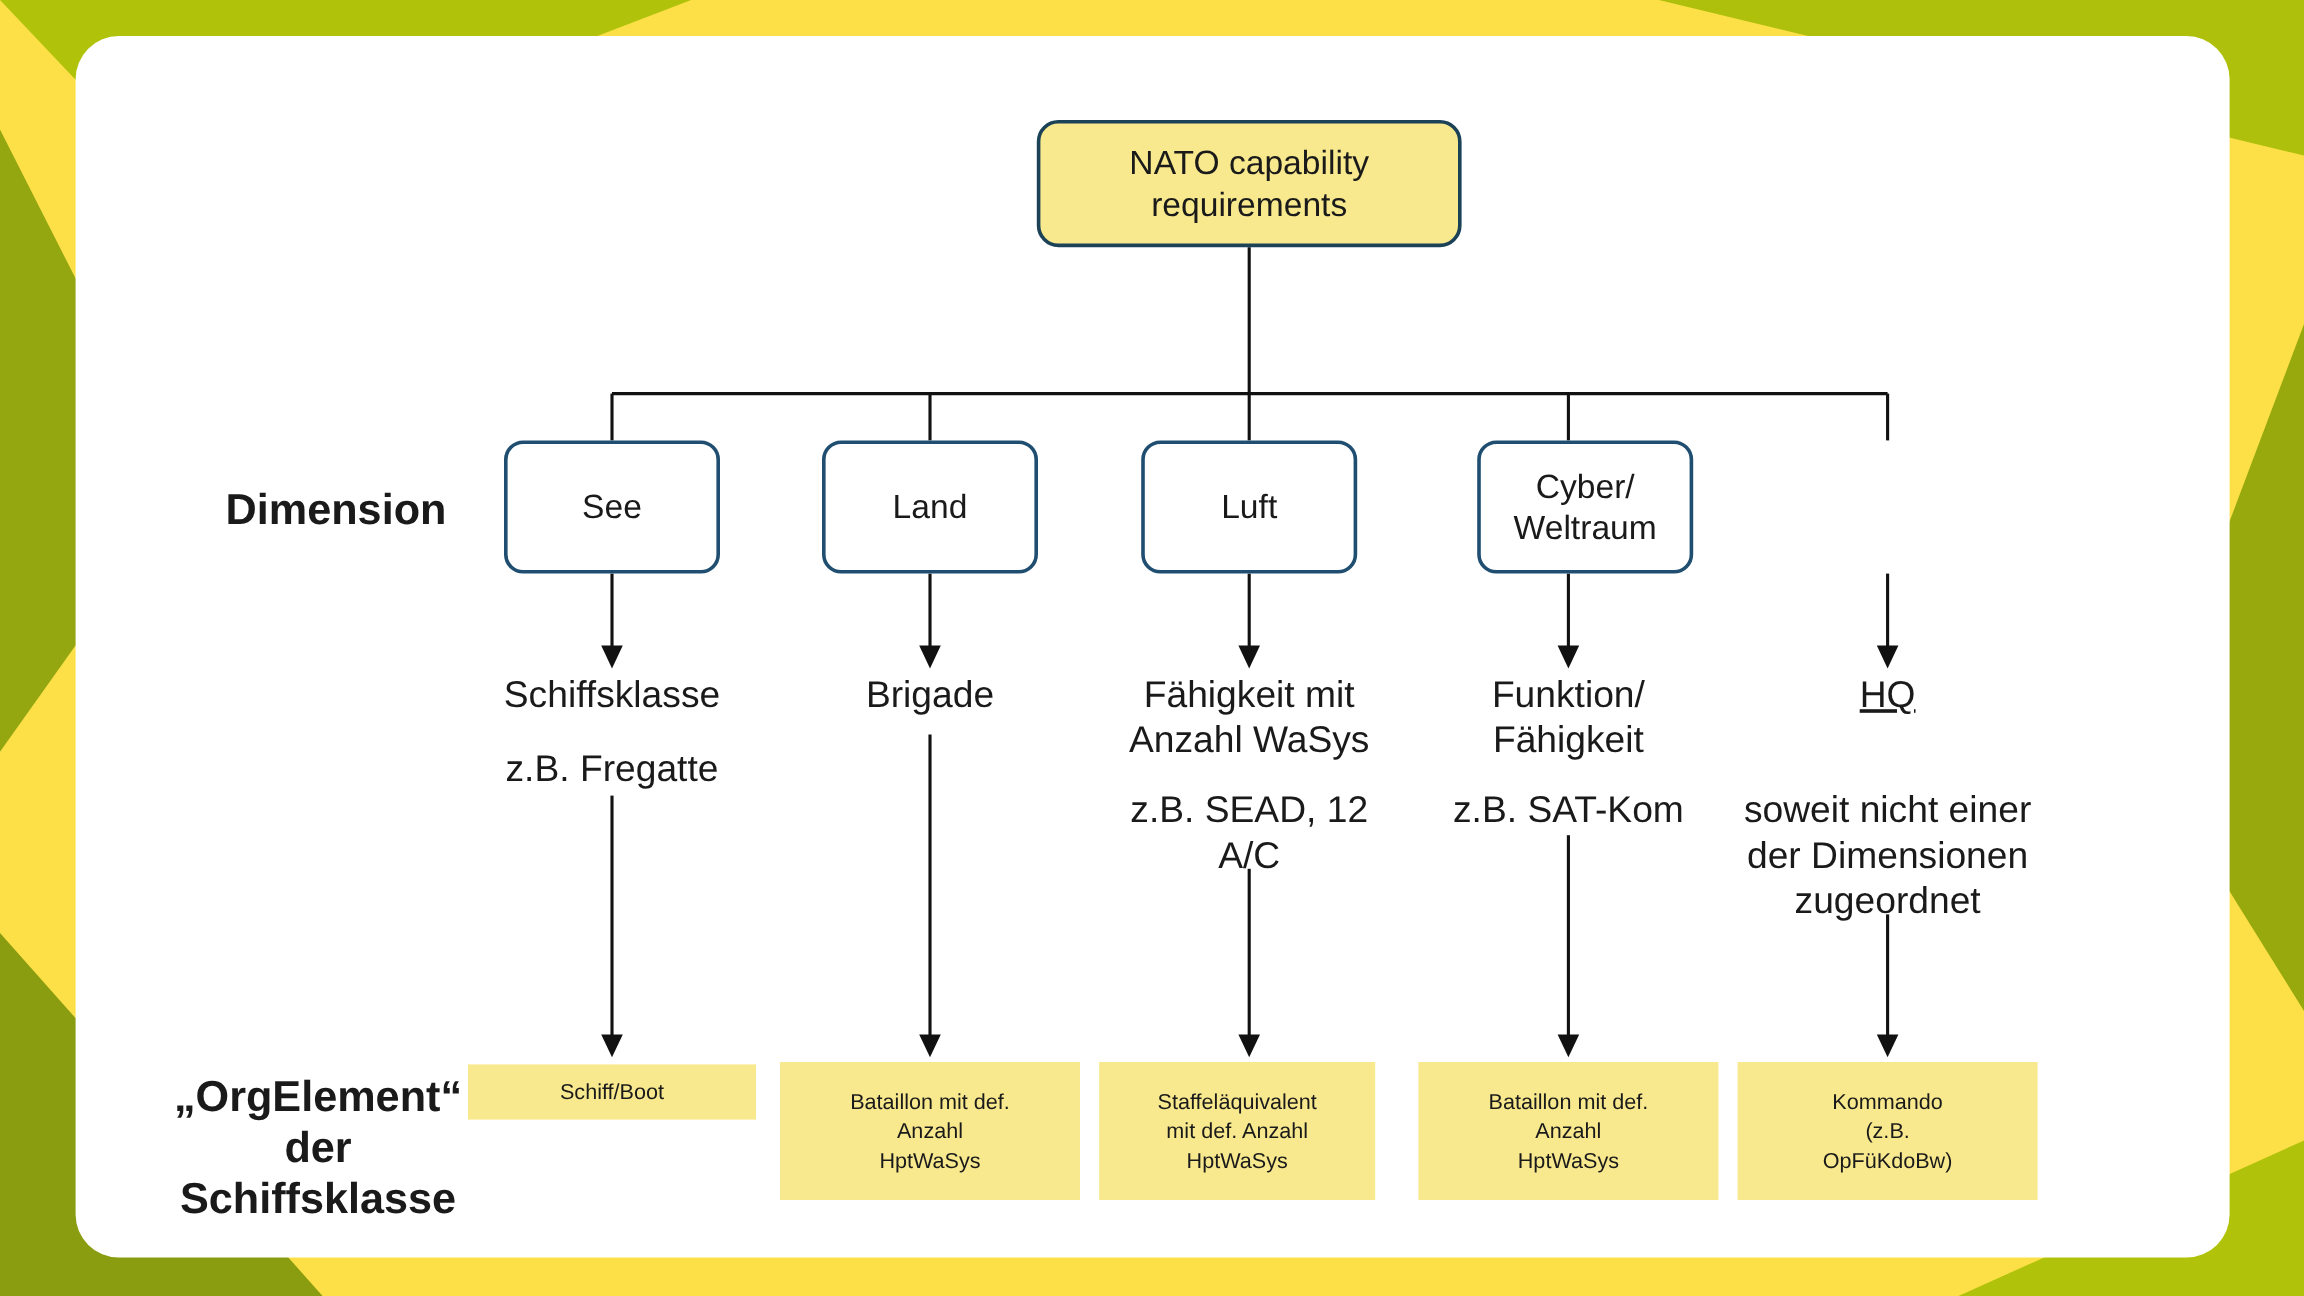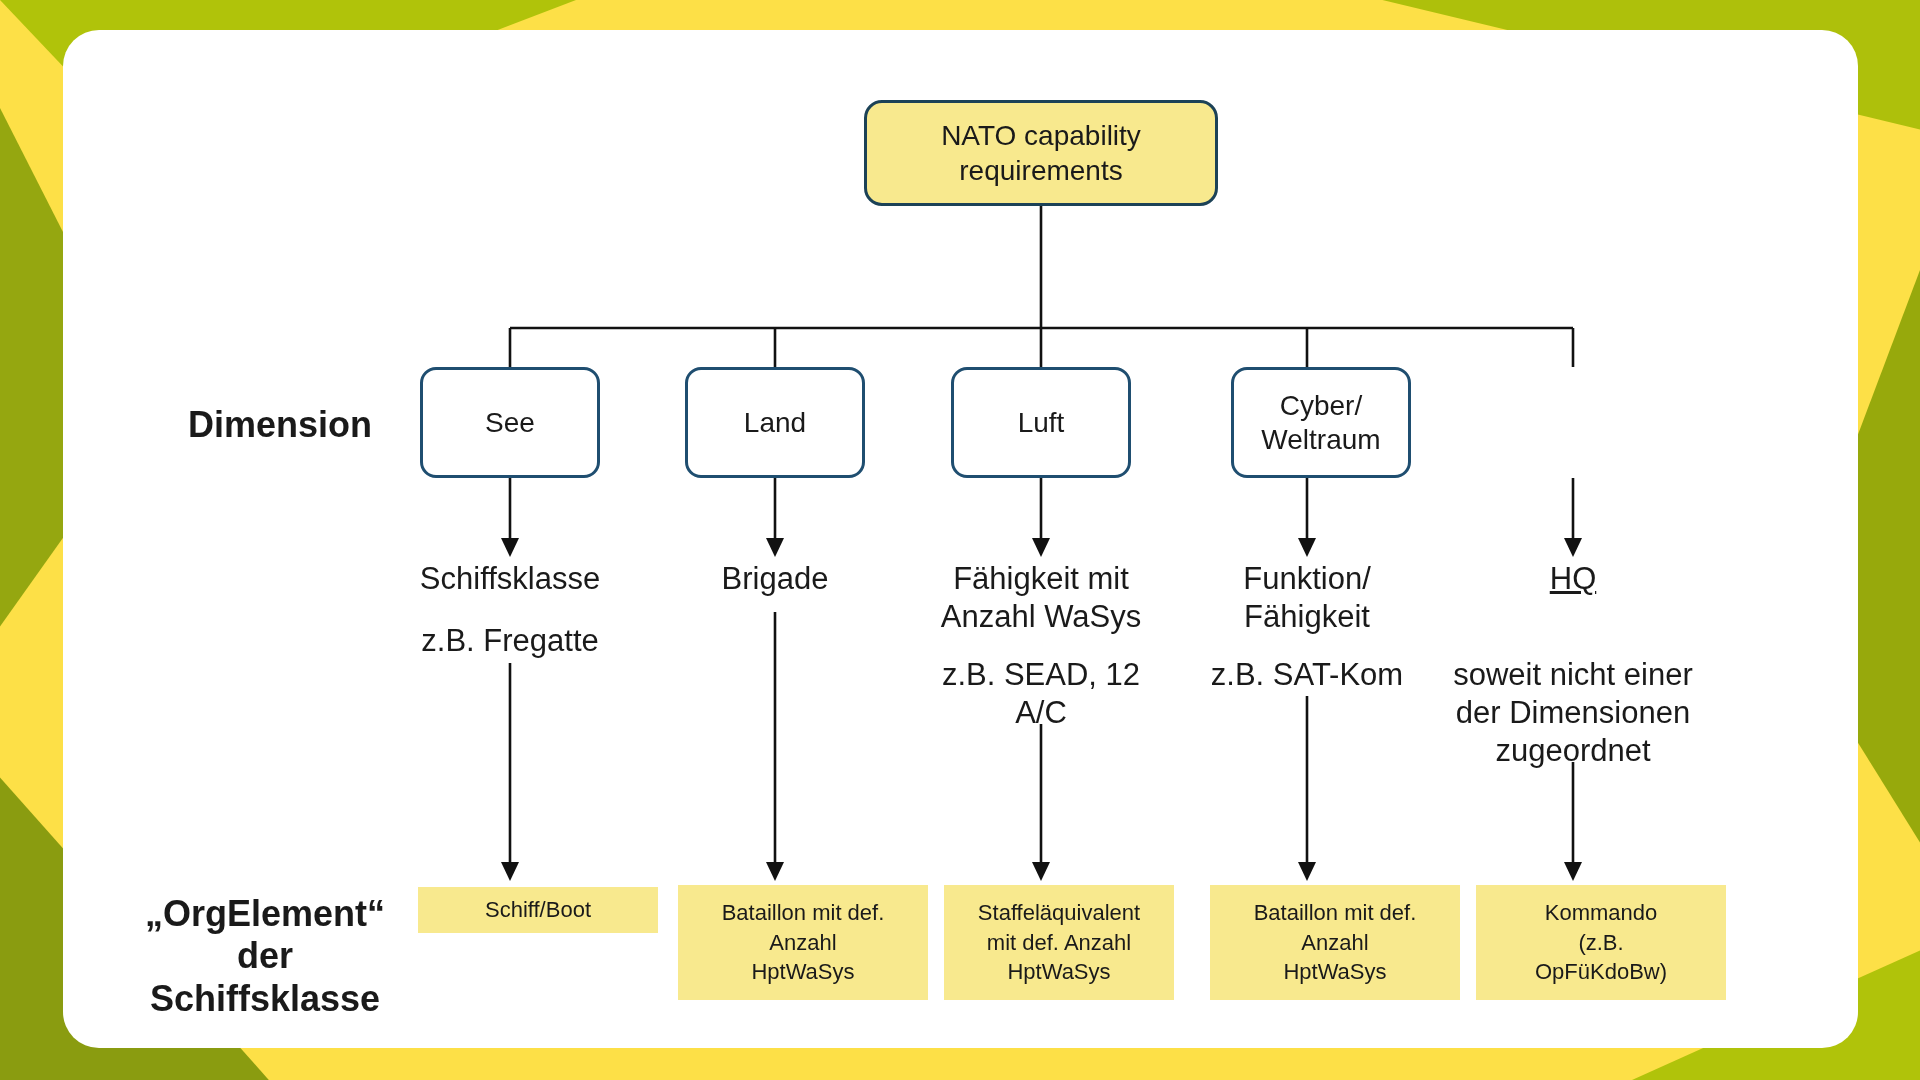--- a/index.html
+++ b/index.html
@@ -22,21 +22,21 @@
     left:864px;top:100px;width:354px;height:106px;
     background:#f8e98e;border:3px solid #1c4257;border-radius:18px;
     font-size:28px;line-height:1.25;
   }
   .dimbox{
     top:367px;width:180px;height:111px;
     background:#ffffff;border:3px solid #1f4e70;border-radius:16px;
     font-size:28px;line-height:1.2;
   }
   .orgbox{
-    background:#f8e98e;font-size:22px;line-height:1.35;margin-left:28px;
+    background:#f8e98e;font-size:18px;line-height:1.35;
   }
   .lvl2, .example{
     position:absolute;width:270px;text-align:center;
     font-size:31px;line-height:1.22;
   }
   .sidelabel{
     position:absolute;text-align:center;font-weight:bold;
     font-size:36px;line-height:1.18;
   }
   .pre{white-space:pre-line;}

